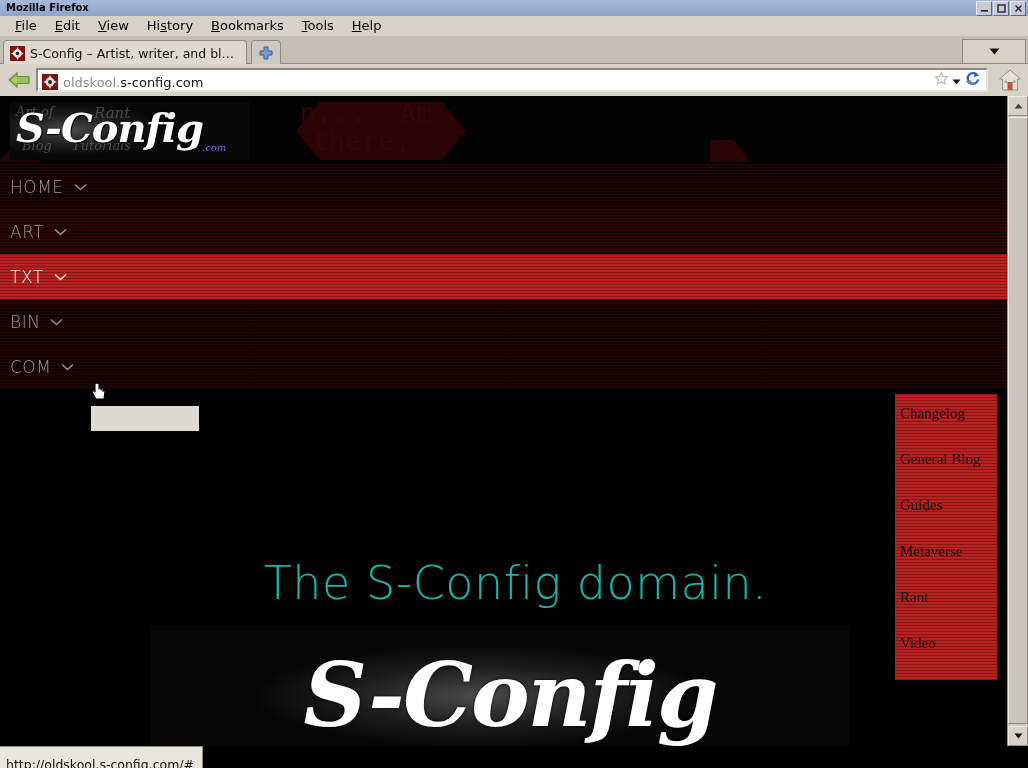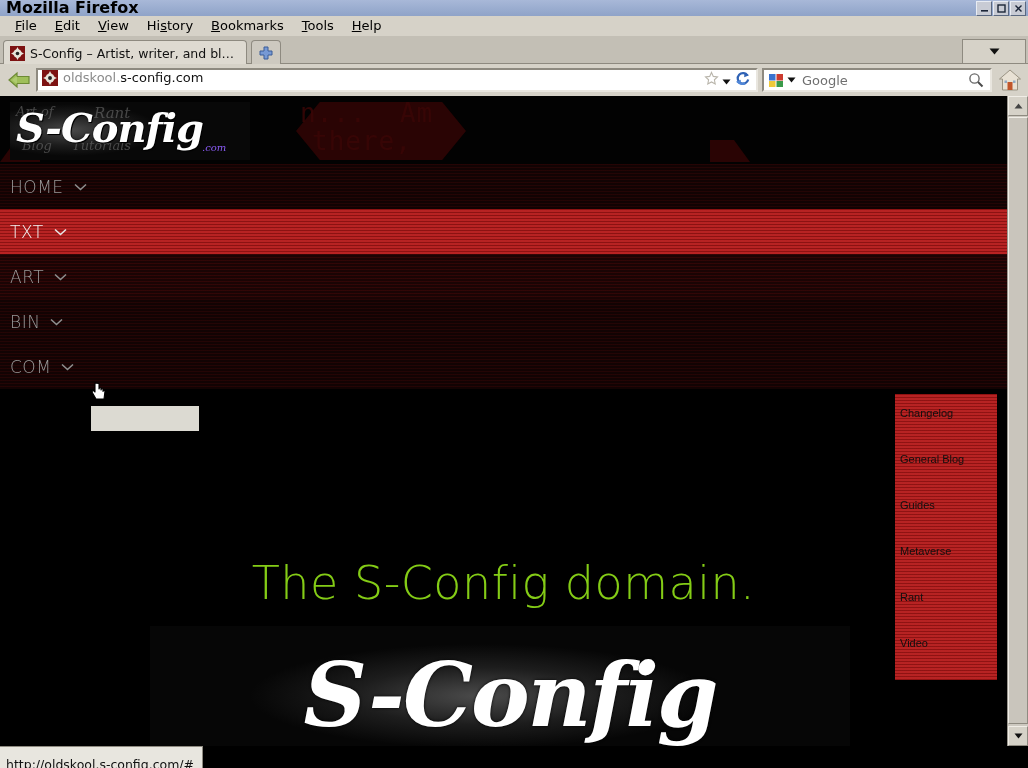--- a/index.html
+++ b/index.html
@@ -12,21 +12,21 @@
   .app{position:relative;width:1028px;height:768px;background:#d6d2c8;}
 
   
   .titlebar{
     position:absolute;left:0;top:0;width:1028px;height:16px;
     background:linear-gradient(to bottom,#a8b8d8,#8fa3c8);
     border-bottom:1px solid #6f7f9e;
     display:flex;align-items:center;
   }
   .titlebar .tb-title{
-    font-size:16px;font-weight:bold;color:#000;padding-left:6px;
+    font-size:10px;font-weight:bold;color:#000;padding-left:6px;
     font-family:"DejaVu Sans","Liberation Sans",sans-serif;
     letter-spacing:0px;line-height:16px;
   }
   .winbtns{position:absolute;right:2px;top:1px;display:flex;gap:1px;}
   .winbtn{
     width:14px;height:13px;background:#c8cbd4;
     border:1px solid #5a6880;border-top-color:#e8ecf3;border-left-color:#e8ecf3;
     display:flex;align-items:center;justify-content:center;
     font-size:9px;line-height:1;color:#1b2538;font-family:"DejaVu Sans",sans-serif;
   }
@@ -74,21 +74,21 @@
   
   .navbar{
     position:absolute;left:0;top:64px;width:1028px;height:32px;
     background:#d6d2c8;display:flex;align-items:center;box-sizing:border-box;
     padding:0 4px;
   }
   .backbtn{width:30px;height:26px;display:flex;align-items:center;justify-content:center;}
   .urlbox{
     flex:1;height:24px;background:#fff;border:2px solid;
     border-color:#8e8a80 #e9e6df #e9e6df #8e8a80;
-    display:flex;align-items:flex-start;margin:0 4px 0 2px;box-sizing:border-box;
+    display:flex;align-items:flex-end;margin:0 4px 0 2px;box-sizing:border-box;
   }
   .urlbox .favicon{width:16px;height:16px;margin:0 5px 0 4px;flex:0 0 16px;}
   .urltext{font-size:13px;color:#111;flex:1;white-space:nowrap;overflow:hidden;}
   .urltext .dim{color:#8b8b8b;}
   .urlicons{display:flex;align-items:center;gap:3px;padding-right:5px;}
   .searchbox{
     width:230px;height:24px;background:#fff;border:2px solid;
     border-color:#8e8a80 #e9e6df #e9e6df #8e8a80;
     display:flex;align-items:center;box-sizing:border-box;
   }
@@ -184,21 +184,21 @@
   .navchev svg{display:block;}
 
   
   .hero{
     position:absolute;left:0;top:350px;width:1007px;height:300px;
     background:#000;overflow:hidden;
   }
   .hero-title{
     position:absolute;left:0;top:110px;width:1007px;text-align:center;
     font-family:"DejaVu Sans","Liberation Sans",sans-serif;font-weight:300;
-    font-size:46px;color:#84cc16;letter-spacing:.5px;
+    font-size:46px;color:#14b8a6;letter-spacing:.5px;padding-left:12px;
   }
   .hero-mark{
     position:absolute;left:150px;top:180px;width:700px;height:200px;
     background:
       radial-gradient(ellipse 230px 52px at 330px 70px,#4b4b4b 0%,#1d1d1d 55%,#060606 100%),
       radial-gradient(ellipse 300px 44px at 360px 135px,#3b3b3b 0%,#141414 62%,#040404 100%),
       #000;
     overflow:hidden;
   }
   .hero-script{
@@ -211,22 +211,22 @@
 
   
   .submenu{
     position:absolute;left:895px;top:298px;width:102px;
     background:
       repeating-linear-gradient(to bottom,rgba(0,0,0,.20) 0 1px,rgba(255,255,255,.05) 1px 3px),
       #b31717;
     padding:4px 0 6px 0;box-sizing:border-box;z-index:40;
   }
   .submenu-item{
-    font-size:11px;color:#101010;padding:8px 0 24px 5px;line-height:14px;
-    white-space:nowrap;font-family:Liberation Sans, sans-serif;
+    font-size:15px;color:#101010;padding:8px 0 24px 5px;line-height:14px;
+    white-space:nowrap;font-family:Liberation Serif, serif;
   }
 
   
   .tipbox{
     position:absolute;left:91px;top:310px;width:108px;height:25px;
     background:#dcdad2;z-index:45;
   }
   
   .cursor{position:absolute;left:91px;top:286px;width:18px;height:20px;z-index:60;}
 
@@ -352,42 +352,20 @@
           <svg width="17" height="17" viewBox="0 0 17 17">
             <path d="M13.5 5.5 A5.3 5.3 0 1 0 14.2 9.5" fill="none" stroke="#2f62b5" stroke-width="2.2"></path>
             <path d="M10.5 2.2 L15 5.2 L10.2 7.3 Z" fill="#2f62b5"></path>
             <path d="M3.5 11.5 A5.3 5.3 0 0 0 11 12.8" fill="none" stroke="#4f86d8" stroke-width="2.2"></path>
             <path d="M6.5 14.8 L2 11.8 L6.8 9.7 Z" fill="#4f86d8"></path>
           </svg>
         </span>
       </span>
     </div>
 
-    <div class="searchbox">
-      <span style="display:flex;align-items:center;padding-left:4px;">
-        <svg width="16" height="15" viewBox="0 0 16 15">
-          <rect x="1" y="1" width="6.5" height="6.5" fill="#3b73d0"></rect>
-          <rect x="8.5" y="1" width="6.5" height="6.5" fill="#cc3b30"></rect>
-          <rect x="1" y="8" width="6.5" height="6" fill="#efc93a"></rect>
-          <rect x="8.5" y="8" width="6.5" height="6" fill="#3a9a4a"></rect>
-        </svg>
-      </span>
-      <span style="padding-left:3px;display:flex;align-items:center;">
-        <svg width="9" height="6" viewBox="0 0 9 6">
-            <path d="M0.5 0.5 L8.5 0.5 L4.5 5.5 Z" fill="#111"></path>
-          </svg>
-      </span>
-      <span class="stext">Google</span>
-      <span style="padding-right:6px;display:flex;align-items:center;">
-        <svg width="16" height="16" viewBox="0 0 16 16">
-          <circle cx="6.5" cy="6.5" r="4.6" fill="none" stroke="#6a6a6a" stroke-width="1.4"></circle>
-          <path d="M10 10 L14.5 14.5" stroke="#4a4a4a" stroke-width="2"></path>
-        </svg>
-      </span>
-    </div>
 
     <div class="homebtn">
       <svg width="24" height="24" viewBox="0 0 24 24">
         <path d="M12 2 L22.5 11 L19.5 11 L19.5 22 L4.5 22 L4.5 11 L1.5 11 Z" fill="#e8e1d4" stroke="#9a9383" stroke-width="1"></path>
         <rect x="9.5" y="14" width="5" height="8" fill="#c0562c"></rect>
         <rect x="6.5" y="12.5" width="2.5" height="2.5" fill="#8fa9c4"></rect>
         <rect x="15" y="12.5" width="2.5" height="2.5" fill="#8fa9c4"></rect>
       </svg>
     </div>
   </div>
@@ -418,34 +396,34 @@
 
       <div class="navrow dark">
         <span class="navlabel">HOME</span>
         <span class="navchev">
           <svg width="13" height="8" viewBox="0 0 13 8">
               <path d="M1 1.5 L6.5 6.5 L12 1.5" fill="none" stroke="#8f8f8f" stroke-width="1.6"></path>
             </svg>
         </span>
       </div>
 
+      <div class="navrow alt">
+        <span class="navlabel">ART</span>
+        <span class="navchev">
+          <svg width="13" height="8" viewBox="0 0 13 8">
+              <path d="M1 1.5 L6.5 6.5 L12 1.5" fill="none" stroke="#8f8f8f" stroke-width="1.6"></path>
+            </svg>
+        </span>
+      </div>
+
       <div class="navrow active">
         <span class="navlabel">TXT</span>
         <span class="navchev">
           <svg width="13" height="8" viewBox="0 0 13 8">
               <path d="M1 1.5 L6.5 6.5 L12 1.5" fill="none" stroke="#e6e6e6" stroke-width="1.6"></path>
-            </svg>
-        </span>
-      </div>
-
-      <div class="navrow alt">
-        <span class="navlabel">ART</span>
-        <span class="navchev">
-          <svg width="13" height="8" viewBox="0 0 13 8">
-              <path d="M1 1.5 L6.5 6.5 L12 1.5" fill="none" stroke="#8f8f8f" stroke-width="1.6"></path>
             </svg>
         </span>
       </div>
 
       <div class="navrow dark">
         <span class="navlabel">BIN</span>
         <span class="navchev">
           <svg width="13" height="8" viewBox="0 0 13 8">
               <path d="M1 1.5 L6.5 6.5 L12 1.5" fill="none" stroke="#8f8f8f" stroke-width="1.6"></path>
             </svg>

